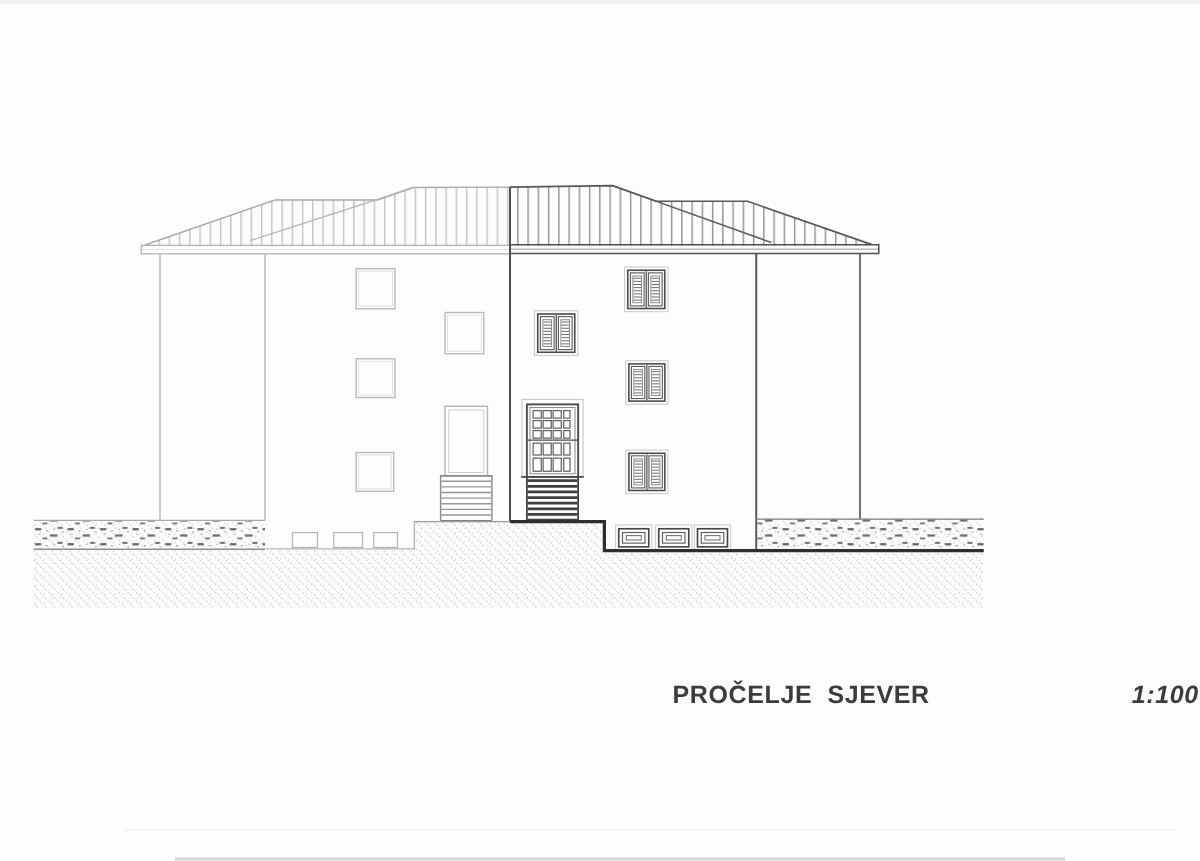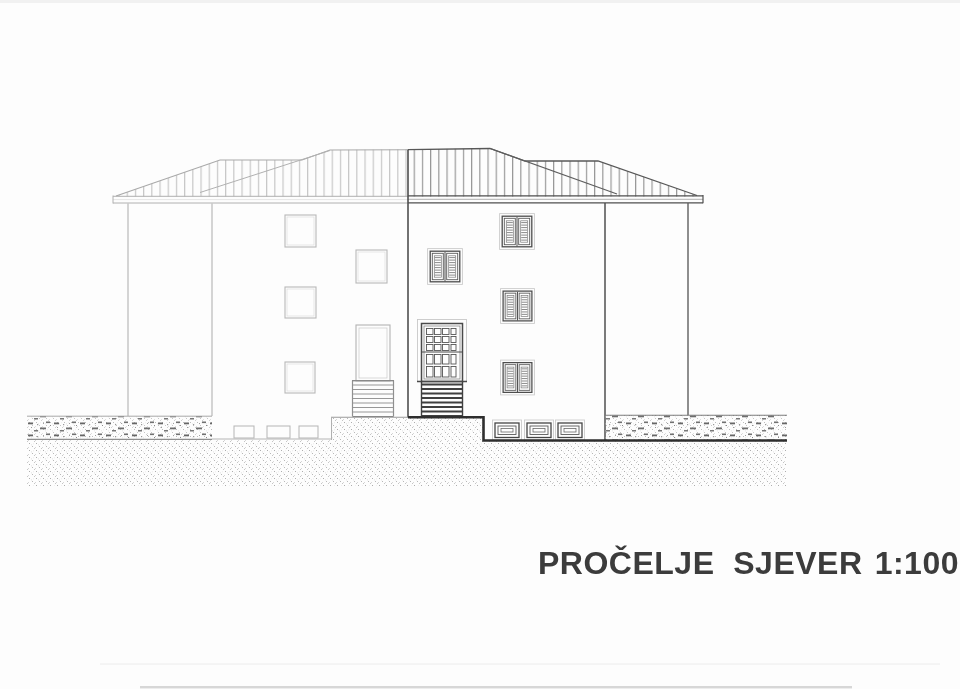--- a/index.html
+++ b/index.html
@@ -5,24 +5,24 @@
   html,body{margin:0;padding:0;background:#e9e9e9;}
   .page{
     position:relative;width:960px;height:689px;margin:0 auto;
     background:#fdfdfd;overflow:hidden;
     font-family:"Liberation Sans", sans-serif;
   }
   .drawing{position:absolute;left:0;top:0;width:960px;height:689px;}
   .caption{
     position:absolute;left:538px;top:545px;width:421px;height:30px;
     display:flex;justify-content:space-between;align-items:baseline;
-    color:#3c3c3c;font-weight:700;font-size:32px;letter-spacing:0.5px;
+    color:#3c3c3c;font-weight:700;font-size:20px;letter-spacing:0.5px;
   }
   .caption .title{white-space:pre;}
-  .caption .scale{white-space:pre;}
+  .caption .scale{white-space:pre;font-style:italic;}
 </style>
 </head>
 <body>
 
 <div class="page">
 
   <svg class="drawing" viewBox="0 0 960 689" xmlns="http://www.w3.org/2000/svg">
     <defs>
       <pattern id="hatchL" patternUnits="userSpaceOnUse" width="8.2" height="6">
         <rect x="3.8" y="0" width="1" height="6" fill="#bdbdbd"></rect>

